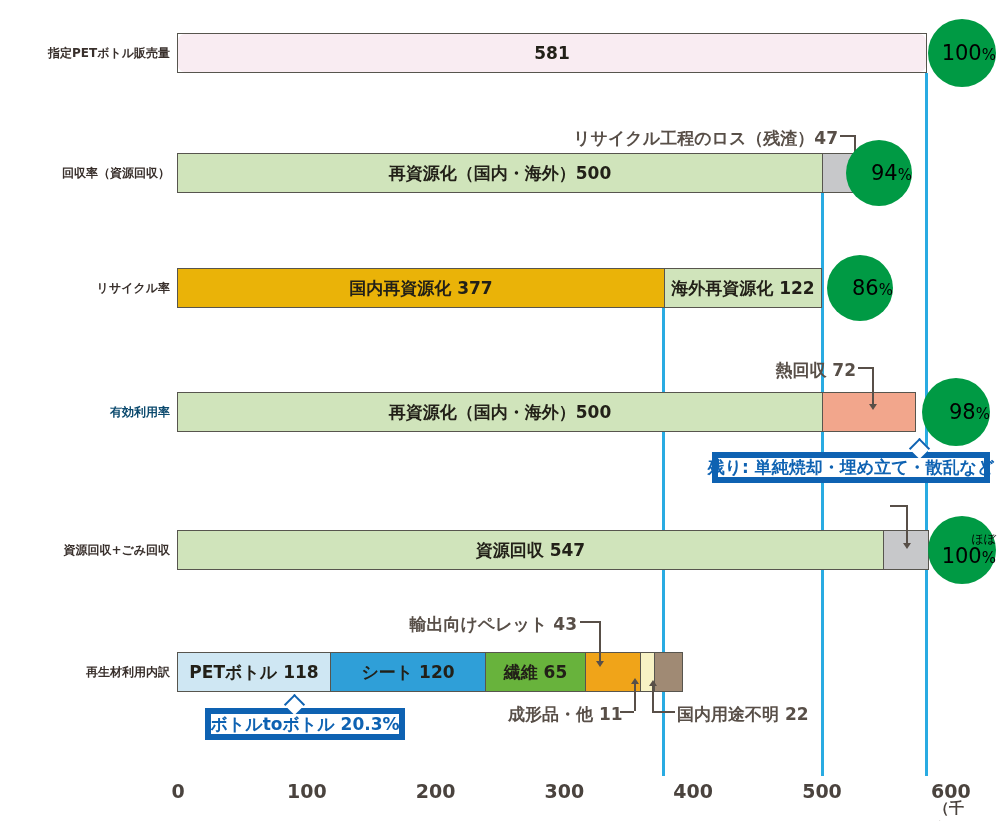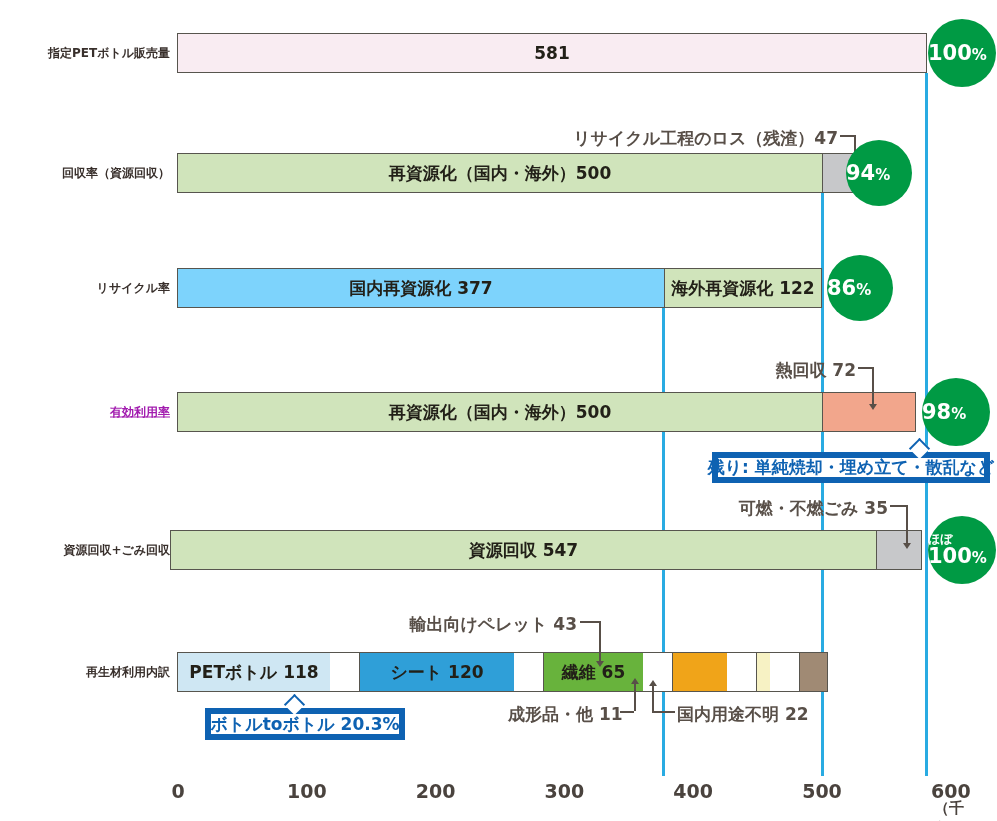--- a/index.html
+++ b/index.html
@@ -5,22 +5,22 @@
   html,body{margin:0;padding:0;background:#fff;}
   .canvas{position:relative;width:997px;height:821px;background:#ffffff;overflow:hidden;
           font-family:"DejaVu Sans",sans-serif;}
   .guide{position:absolute;width:3px;background:#29abe2;z-index:1;}
   .bar{position:absolute;height:40px;display:flex;border:1px solid #57554e;box-sizing:border-box;z-index:2;background:#fff;}
   .seg{height:100%;display:flex;align-items:center;justify-content:center;
        font-size:17px;font-weight:bold;color:#222018;box-sizing:border-box;white-space:nowrap;overflow:hidden;}
   .seg.divider{border-left:1px solid #57554e;}
   .rowlabel{position:absolute;left:0;right:827px;text-align:right;font-size:12px;font-weight:bold;
             color:#382f2b;transform:translateY(-50%);white-space:nowrap;z-index:3;}
-  .badge{position:absolute;border-radius:50%;background:#009a44;color:#ffffff;display:flex;flex-direction:column;
-         align-items:flex-start;justify-content:center;font-weight:bold;text-align:center;z-index:8;line-height:1.05;}
+  .badge{position:absolute;border-radius:50%;background:#009a44;color:#000000;display:flex;flex-direction:column;
+         align-items:flex-end;justify-content:center;font-weight:normal;text-align:center;z-index:8;line-height:1.05;}
   .badge .bmain{font-size:21px;}
   .badge .bpct{font-size:15px;}
   .badge .bprefix{font-size:12px;}
   .callout-label{position:absolute;font-size:17px;font-weight:bold;color:#584f48;white-space:nowrap;z-index:3;}
   .cline{position:absolute;background:#584f48;z-index:3;}
   .carrow{position:absolute;width:0;height:0;z-index:3;}
   .carrow.down{border-left:4px solid transparent;border-right:4px solid transparent;border-top:6px solid #584f48;}
   .carrow.up{border-left:4px solid transparent;border-right:4px solid transparent;border-bottom:6px solid #584f48;}
   .note{position:absolute;background:#fff;border:6px solid #4d7c0f;color:#0e62b2;font-weight:bold;font-size:17px;
         display:flex;align-items:center;justify-content:center;box-sizing:border-box;white-space:nowrap;z-index:6;}
@@ -32,74 +32,73 @@
 </head>
 <body>
 
 <div class="canvas" id="canvas">
   <div class="unit" style="left:955px;top:799px;">（千トン）</div>
 <div class="guide" style="left: 662px; top: 308px; height: 468px; background: rgb(41, 171, 226);"></div>
     <div class="guide" style="left: 821px; top: 193px; height: 583px; background: rgb(41, 171, 226);"></div>
     <div class="guide" style="left: 925px; top: 73px; height: 703px; background: rgb(41, 171, 226);"></div>
     <div class="rowlabel" style="top: 53px; color: rgb(56, 47, 43);">指定PETボトル販売量</div>
     <div class="bar" style="left: 177px; top: 33px; border-color: rgb(87, 85, 78);">
-      <div class="seg" style="width: 748px; background: rgb(249, 236, 242); border-left-color: rgb(87, 85, 78);">581</div>
+      <div class="seg" style="width: 748px; background: rgb(249, 236, 242); border-left-color: rgb(87, 85, 78); border-radius: 7px;">581</div>
     </div>
     <div class="badge" style="left: 928px; top: 19px; width: 68px; height: 68px; background: rgb(0, 154, 68);">
       <div class="bmain">100<span class="bpct">%</span></div>
     </div>
     <div class="rowlabel" style="top: 173px; color: rgb(56, 47, 43);">回収率（資源回収）</div>
     <div class="bar" style="left: 177px; top: 153px; border-color: rgb(87, 85, 78);">
       <div class="seg" style="width: 644px; background: rgb(208, 228, 187); border-left-color: rgb(87, 85, 78);">再資源化（国内・海外）500</div>
       <div class="seg divider" style="width: 61px; background: rgb(199, 200, 202); border-left-color: rgb(87, 85, 78);"></div>
     </div>
     <div class="badge" style="left: 846px; top: 140px; width: 66px; height: 66px; background: rgb(0, 154, 68);">
       <div class="bmain">94<span class="bpct">%</span></div>
     </div>
     <div class="callout-label" style="top: 127px; right: 159px; color: rgb(88, 79, 72);">リサイクル工程のロス（残渣）47</div>
     <div class="cline" style="left: 840px; top: 135px; width: 14px; height: 2px;"></div>
     <div class="cline" style="left: 854px; top: 135px; width: 2px; height: 33px;"></div>
     <div class="carrow down" style="left: 851px; top: 168px;"></div>
     <div class="rowlabel" style="top: 288px; color: rgb(56, 47, 43);">リサイクル率</div>
     <div class="bar" style="left: 177px; top: 268px; border-color: rgb(87, 85, 78);">
-      <div class="seg" style="width: 486px; background: #7dd3fc; border-left-color: rgb(87, 85, 78); text-align: center;">国内再資源化 377</div>
+      <div class="seg" style="width: 486px; background: #eab308; border-left-color: rgb(87, 85, 78); text-align: center;">国内再資源化 377</div>
       <div class="seg divider" style="width: 157px; background: rgb(208, 228, 187); border-left-color: rgb(87, 85, 78);">海外再資源化 122</div>
     </div>
     <div class="badge" style="left: 827px; top: 255px; width: 66px; height: 66px; background: rgb(0, 154, 68);">
       <div class="bmain">86<span class="bpct">%</span></div>
     </div>
-    <div class="rowlabel" style="top: 412px; color: #a21caf; text-decoration: underline;">有効利用率</div>
+    <div class="rowlabel" style="top: 412px; color: #0c4a6e;">有効利用率</div>
     <div class="bar" style="left: 177px; top: 392px; border-color: rgb(87, 85, 78);">
       <div class="seg" style="width: 644px; background: rgb(208, 228, 187); border-left-color: rgb(87, 85, 78);">再資源化（国内・海外）500</div>
       <div class="seg divider" style="width: 93px; background: rgb(242, 166, 140); border-left-color: rgb(87, 85, 78);"></div>
     </div>
     <div class="badge" style="left: 922px; top: 378px; width: 68px; height: 68px; background: rgb(0, 154, 68);">
       <div class="bmain">98<span class="bpct">%</span></div>
     </div>
     <div class="callout-label" style="top: 359px; right: 141px; color: rgb(88, 79, 72);">熱回収 72</div>
     <div class="cline" style="left: 858px; top: 367px; width: 14px; height: 2px;"></div>
     <div class="cline" style="left: 872px; top: 367px; width: 2px; height: 37px;"></div>
     <div class="carrow down" style="left: 869px; top: 404px;"></div>
     <div class="note" style="left: 712px; top: 452px; width: 278px; height: 31px; border-color: rgb(14, 98, 178); color: rgb(14, 98, 178);">残り: 単純焼却・埋め立て・散乱など</div>
     <div class="note-pointer" style="left: 912px; top: 441px; border-color: rgb(14, 98, 178);"></div>
     <div class="rowlabel" style="top: 550px; color: rgb(56, 47, 43);">資源回収+ごみ回収</div>
-    <div class="bar" style="left: 170px; top: 530px; border-color: rgb(87, 85, 78);">
+    <div class="bar" style="left: 177px; top: 530px; border-color: rgb(87, 85, 78);">
       <div class="seg" style="width: 705px; background: rgb(208, 228, 187); border-left-color: rgb(87, 85, 78);">資源回収 547</div>
       <div class="seg divider" style="width: 45px; background: rgb(199, 200, 202); border-left-color: rgb(87, 85, 78);"></div>
     </div>
     <div class="badge" style="left: 928px; top: 516px; width: 68px; height: 68px; background: rgb(0, 154, 68);">
       <div class="bprefix">ほぼ</div>
       <div class="bmain">100<span class="bpct">%</span></div>
     </div>
-    <div class="callout-label" style="top: 497px; right: 109px; color: rgb(88, 79, 72);">可燃・不燃ごみ 35</div>
     <div class="cline" style="left: 890px; top: 505px; width: 16px; height: 2px;"></div>
     <div class="cline" style="left: 906px; top: 505px; width: 2px; height: 38px;"></div>
     <div class="carrow down" style="left: 903px; top: 543px;"></div>
     <div class="rowlabel" style="top: 672px; color: rgb(56, 47, 43); padding-left: 24px;">再生材利用内訳</div>
-    <div class="bar" style="left: 177px; top: 652px; border-color: rgb(87, 85, 78); gap: 29px;">
+    <div class="bar" style="left: 177px; top: 652px; border-color: rgb(87, 85, 78);">
       <div class="seg" style="width: 152px; background: rgb(207, 231, 243); border-left-color: rgb(87, 85, 78);">PETボトル 118</div>
       <div class="seg divider" style="width: 155px; background: rgb(47, 159, 216); border-left-color: rgb(87, 85, 78);">シート 120</div>
       <div class="seg divider" style="width: 100px; background: rgb(104, 179, 60); border-left-color: rgb(87, 85, 78);">繊維 65</div>
       <div class="seg divider" style="width: 55px; background: rgb(240, 164, 25); border-left-color: rgb(87, 85, 78);"></div>
       <div class="seg divider" style="width: 14px; background: rgb(247, 242, 196); border-left-color: rgb(87, 85, 78);"></div>
       <div class="seg divider" style="width: 28px; background: rgb(160, 138, 116); border-left-color: rgb(87, 85, 78);"></div>
     </div>
     <div class="callout-label" style="top: 613px; right: 420px; color: rgb(88, 79, 72);">輸出向けペレット 43</div>
     <div class="cline" style="left: 580px; top: 621px; width: 19px; height: 2px;"></div>
     <div class="cline" style="left: 599px; top: 621px; width: 2px; height: 40px;"></div>

